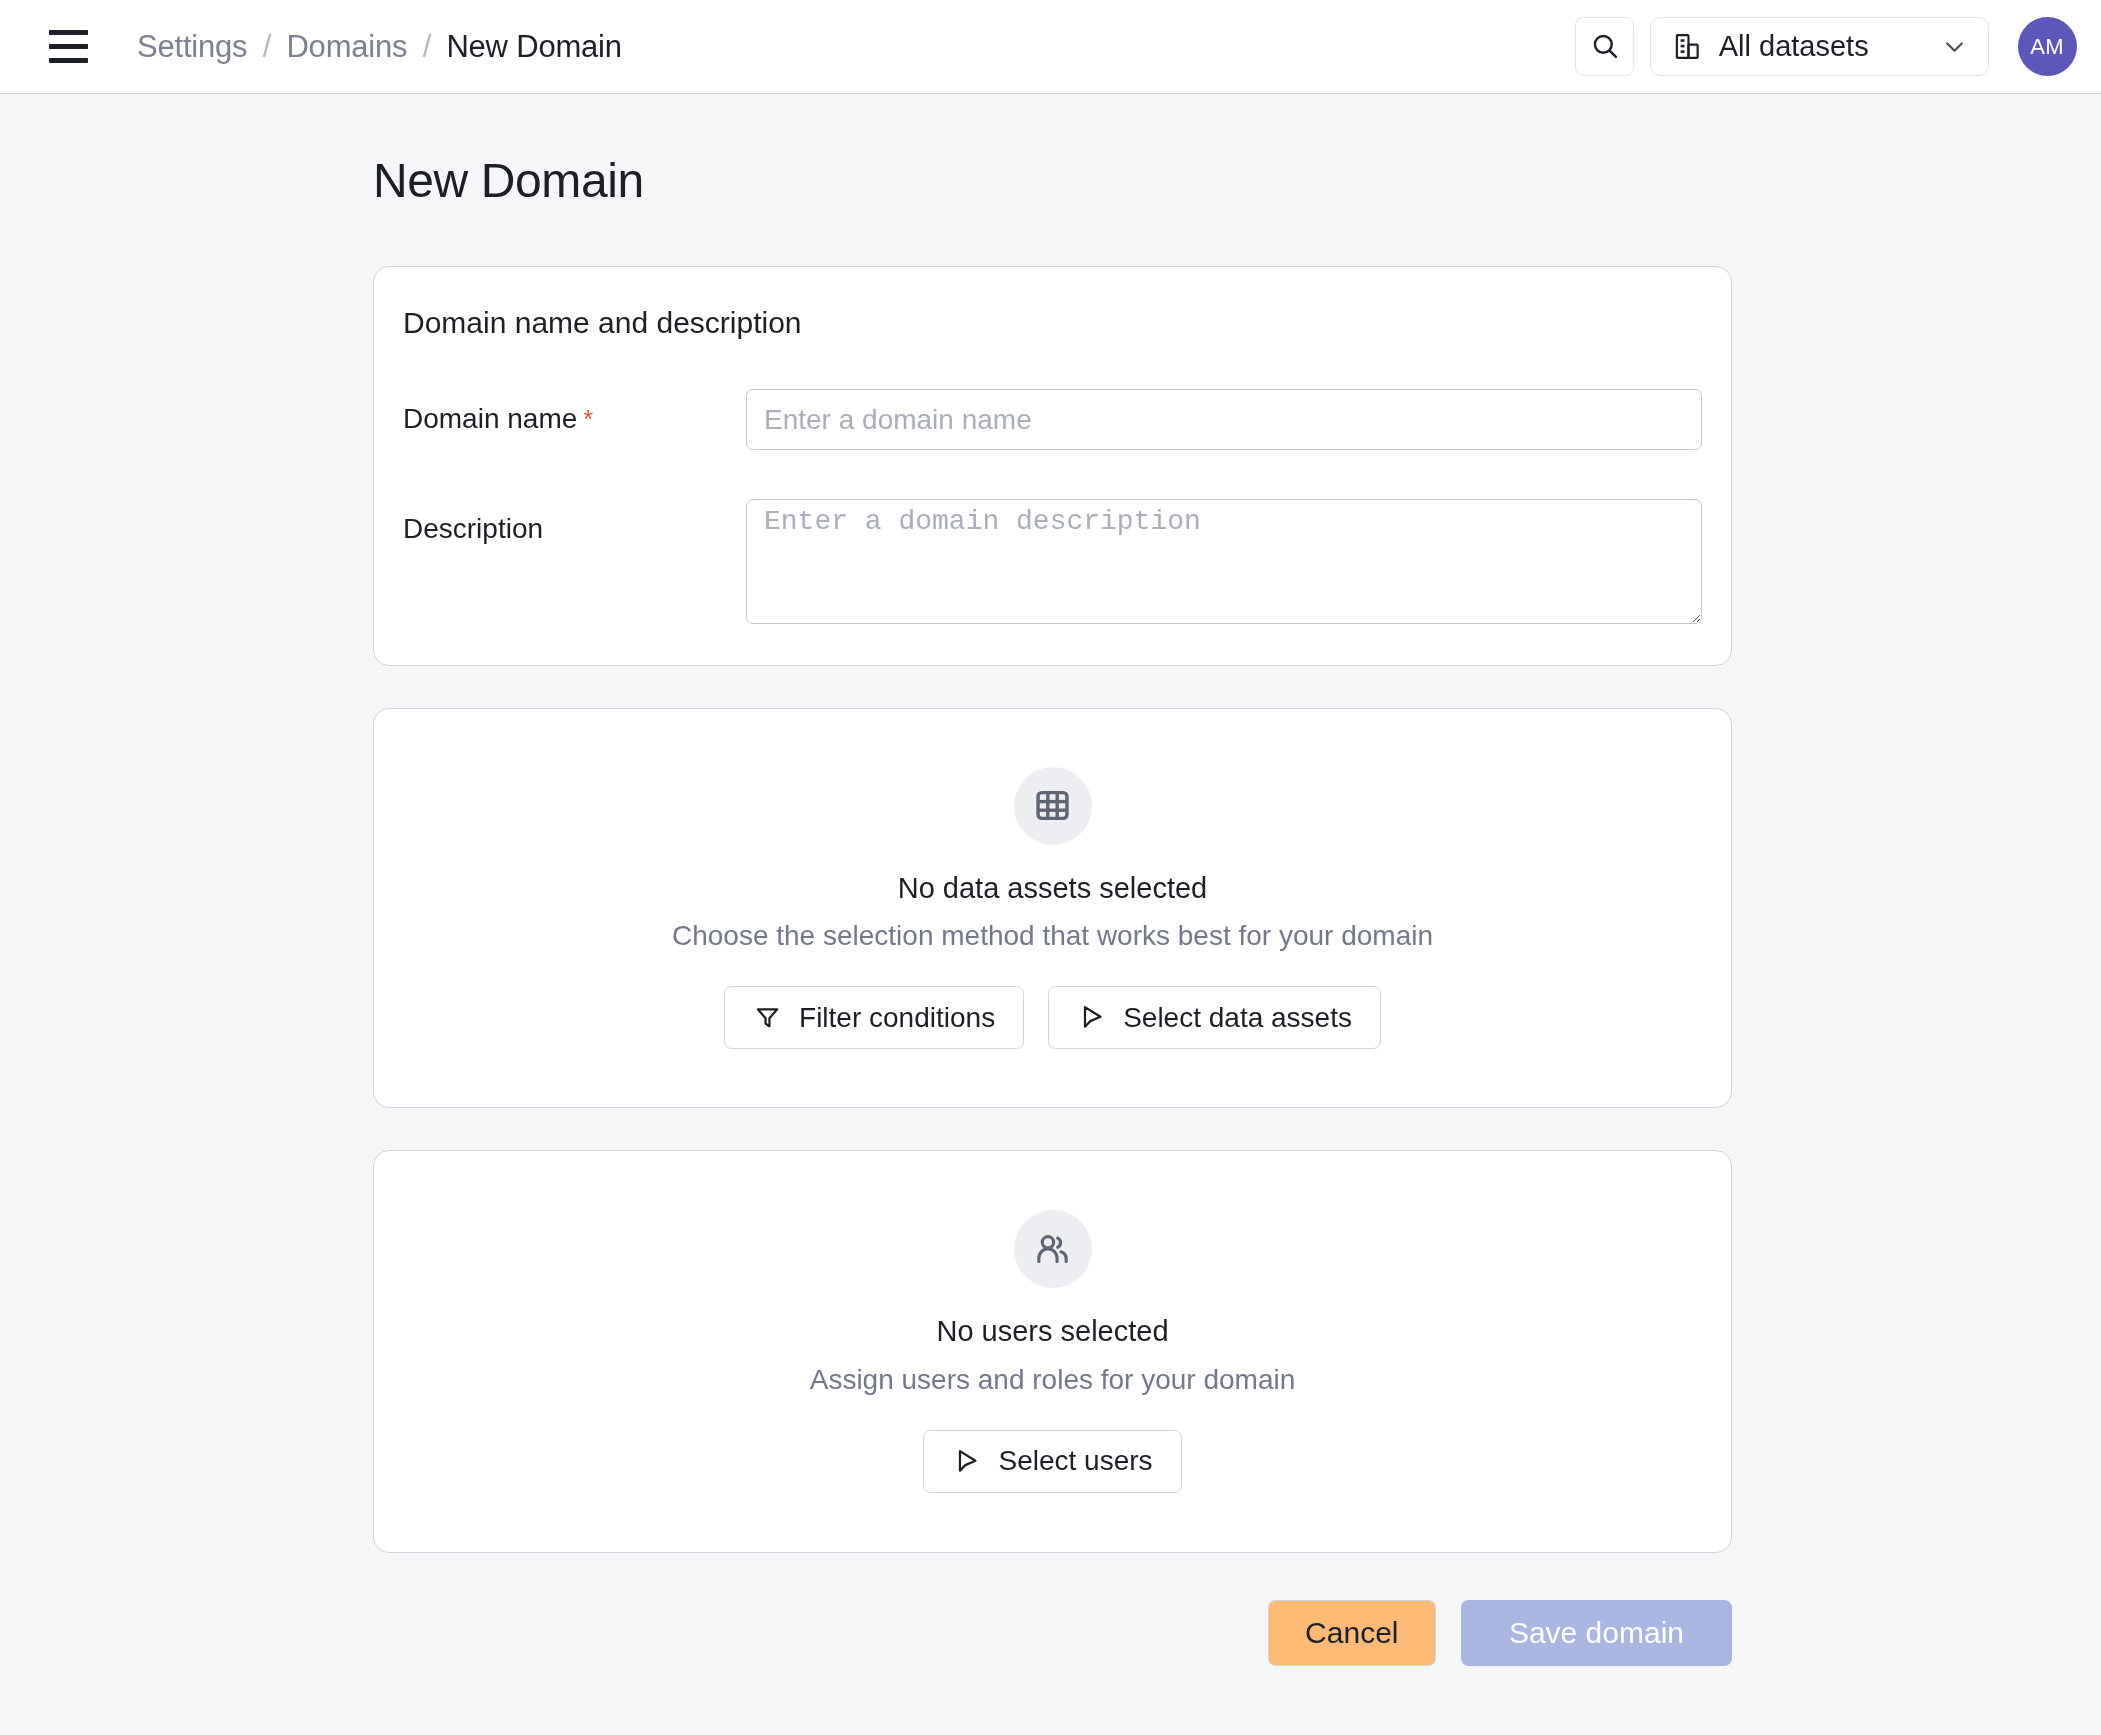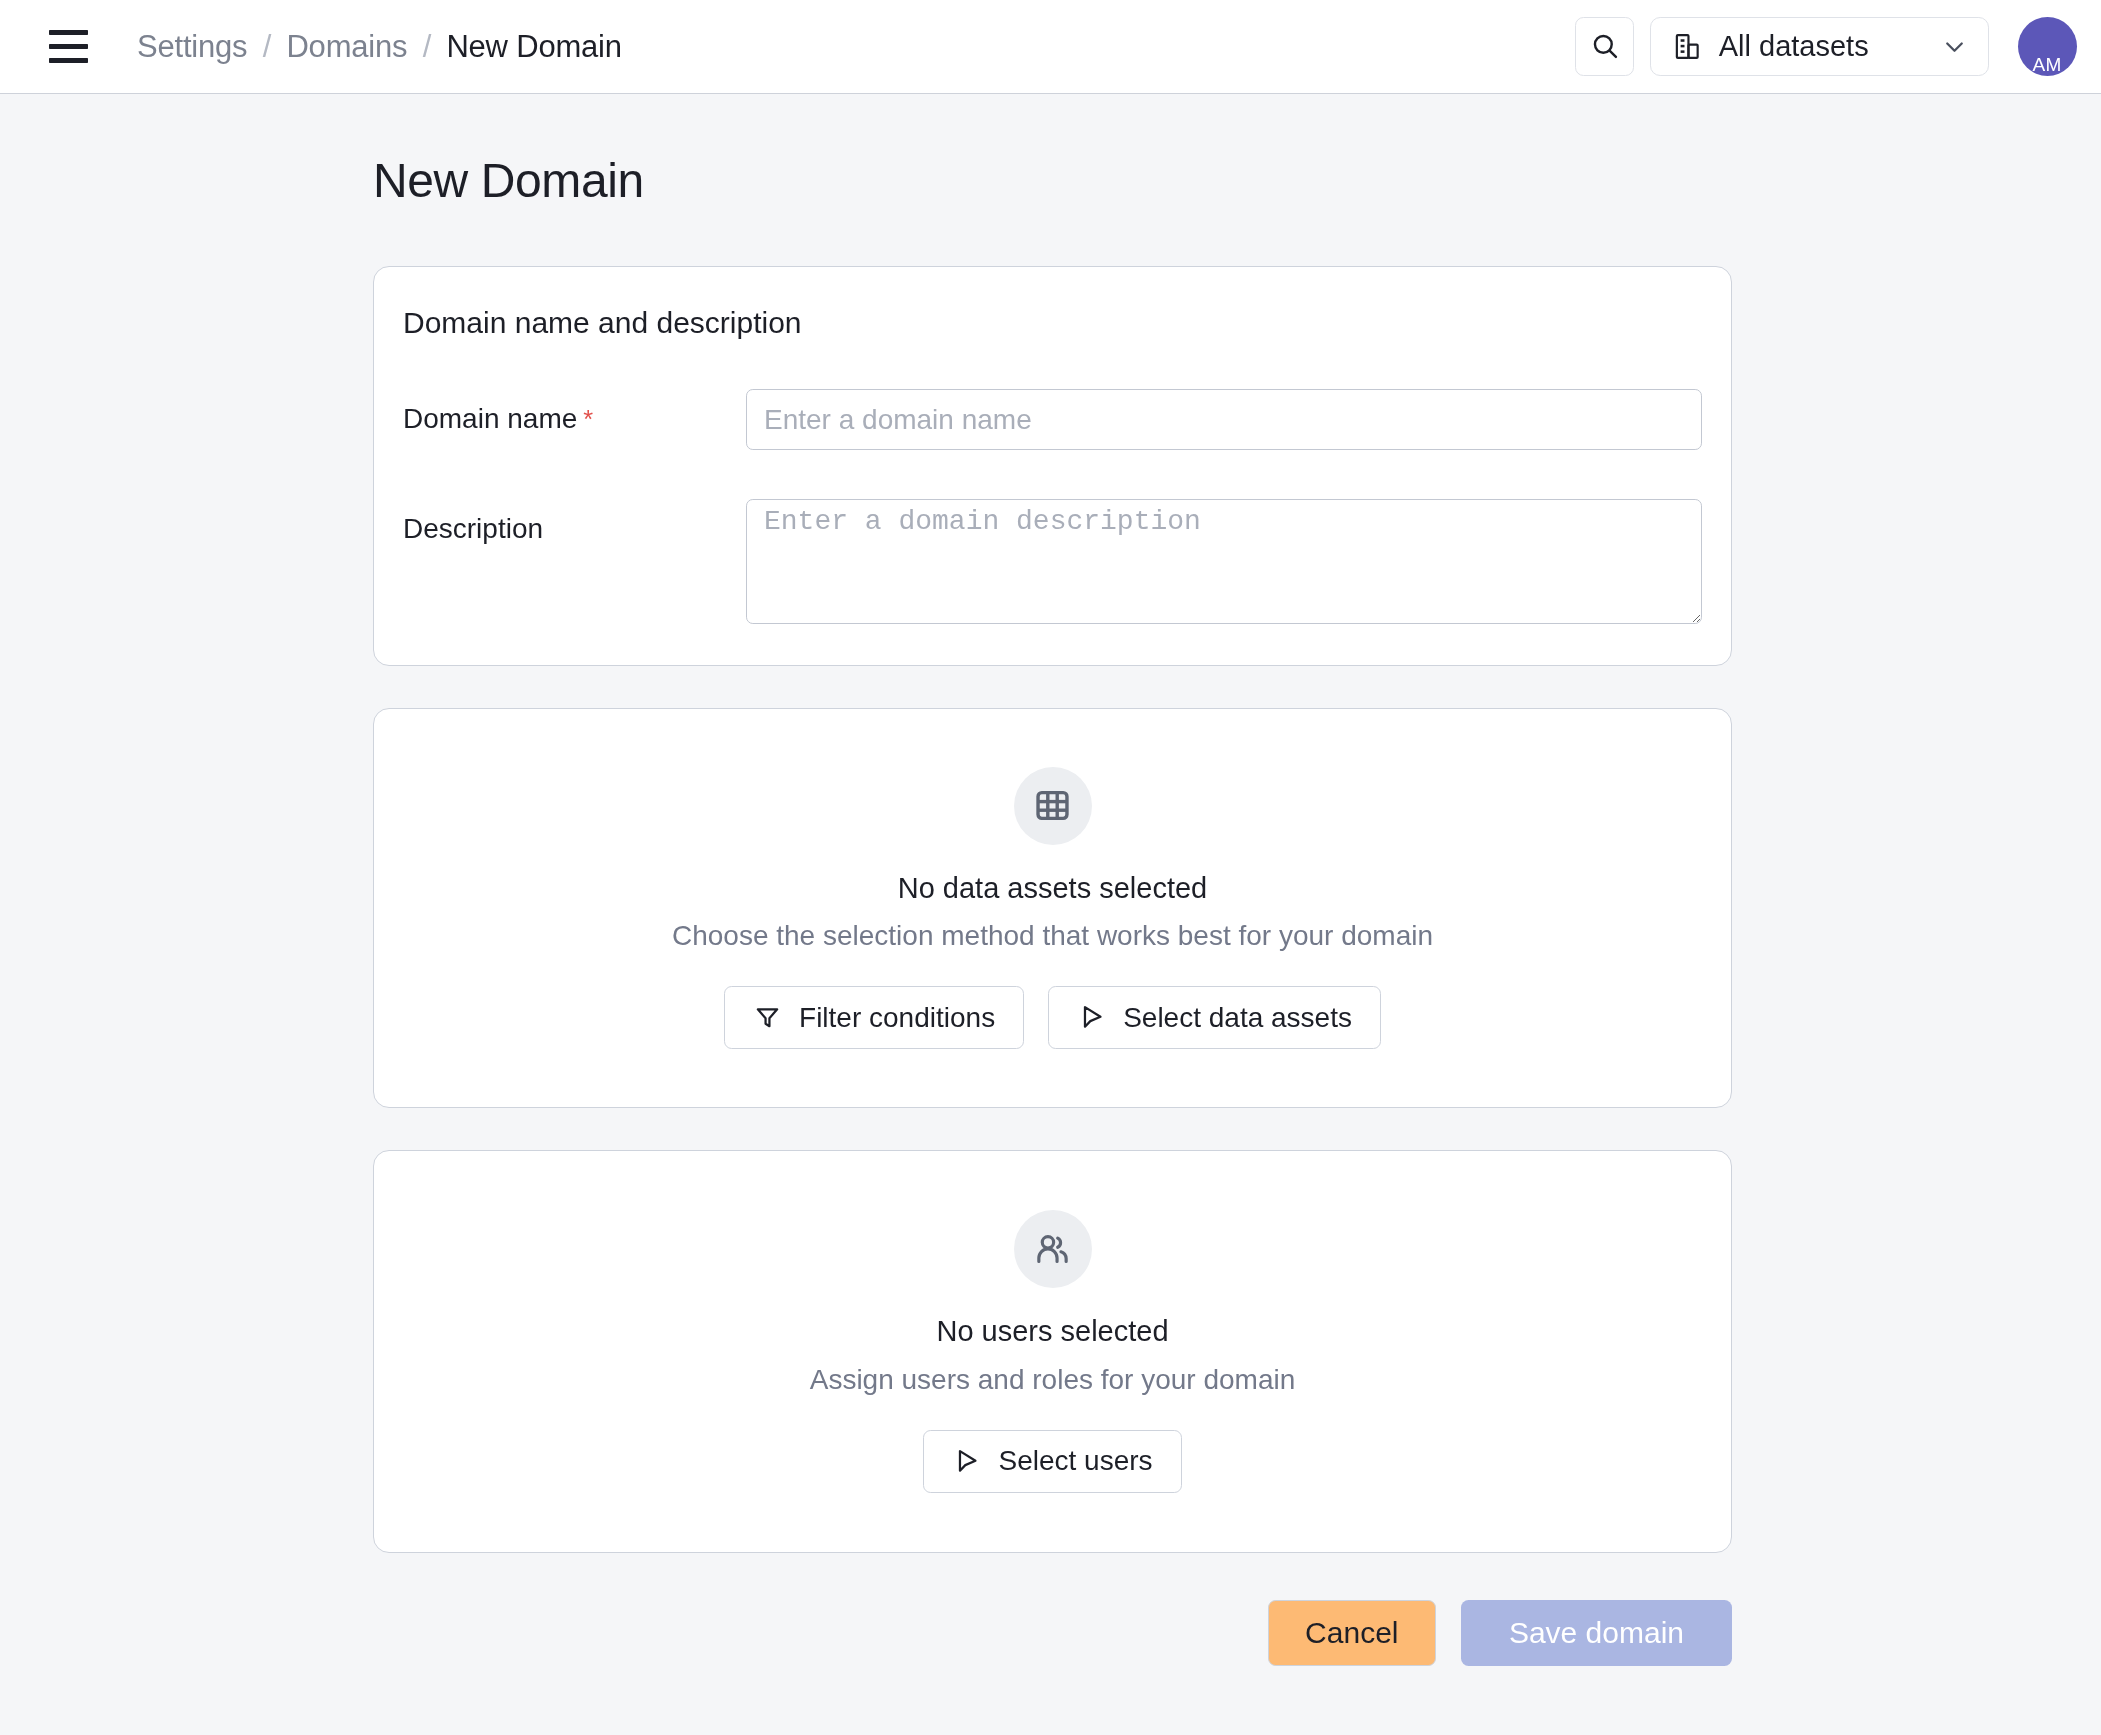--- a/index.html
+++ b/index.html
@@ -62,22 +62,22 @@
     background: #fff;
     display: flex; align-items: center;
     padding: 0 18.6px 0 22px;
     gap: 17px;
     cursor: pointer;
   }
   .ds-label { font-size: 29px; color: #1d1f27; flex: 1 1 auto; }
   .avatar {
     width: 59px; height: 59px; border-radius: 50%;
     background: #5c57b8;
-    color: #fff; font-size: 19px; font-weight: 500;
-    display: flex; align-items: flex-end; justify-content: center;
+    color: #fff; font-size: 22px; font-weight: 500;
+    display: flex; align-items: center; justify-content: center;
     letter-spacing: 0.4px;
     cursor: pointer;
     margin-left: 13.6px;
   }
 
   
   .page { padding: 0; }
   .content {
     width: 1359px;
     margin: 0 auto;

